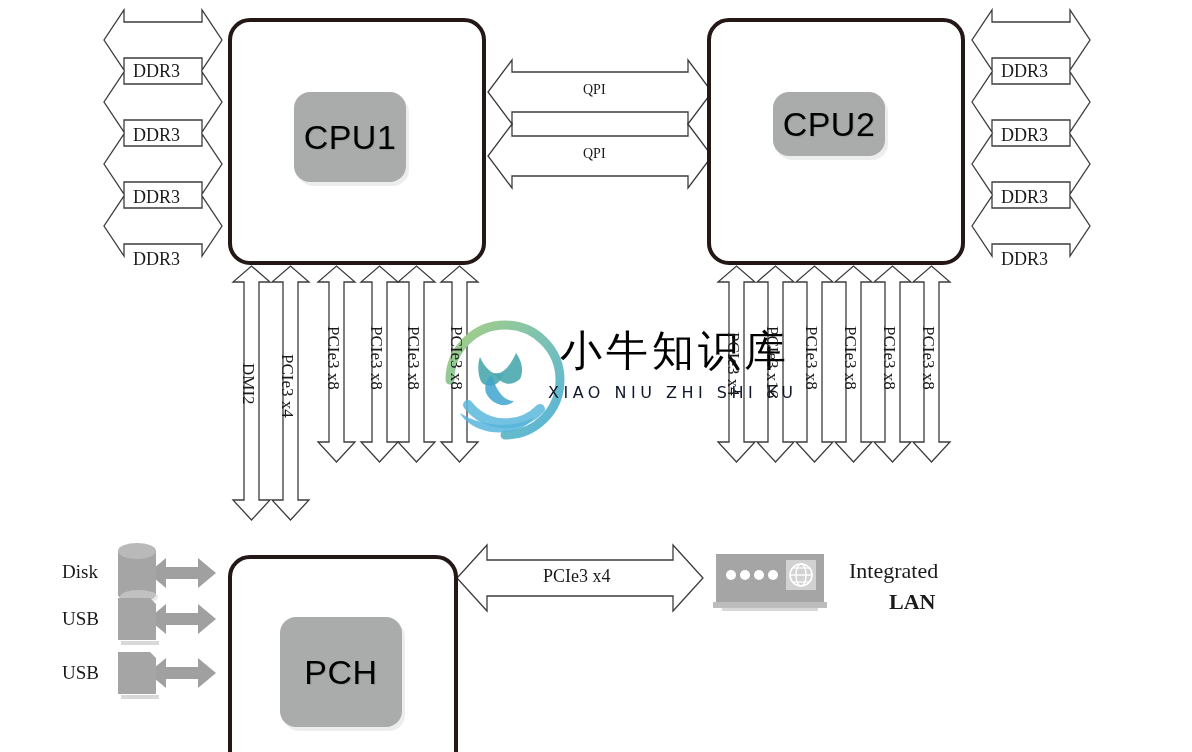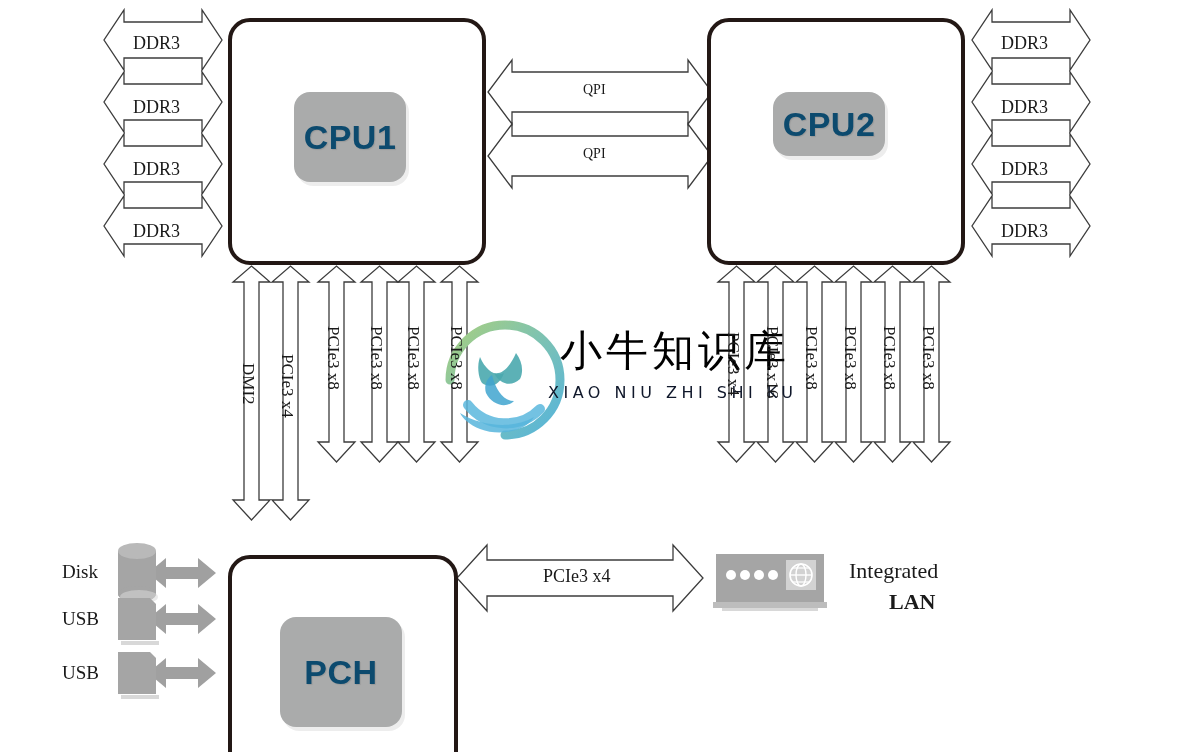--- a/index.html
+++ b/index.html
@@ -22,36 +22,36 @@
     z-index:6;
   }
   .chip-core{
     position:absolute;
     background:#aaabab;
     border-radius:16px;
     box-shadow:3px 4px 0 rgba(0,0,0,0.07);
     display:flex;align-items:center;justify-content:center;
   }
   .chip-core span{
-    color:#0c4a6e;
+    color:#000000;
     font-family:"Liberation Sans", sans-serif;
-    font-weight:700;
+    font-weight:400;
     letter-spacing:0.5px;
     text-shadow:1px 1px 1px rgba(0,0,0,0.10);
   }
 
   
   .lbl{
     position:absolute;
     font-family:"Liberation Serif", serif;
     color:#1a1a1a;
     white-space:nowrap;
     z-index:7;
   }
-  .lbl-ddr{font-size:18px;}
+  .lbl-ddr{font-size:18px;margin-top:28px;}
   .lbl-qpi{font-size:14px;}
   .lbl-flat{font-size:18px;}
   .lbl-dev{font-size:19px;}
   .lbl-lan{font-size:22px;}
   .vlbl{
     position:absolute;
     font-family:"Liberation Serif", serif;
     font-size:17px;
     color:#1a1a1a;
     white-space:nowrap;

